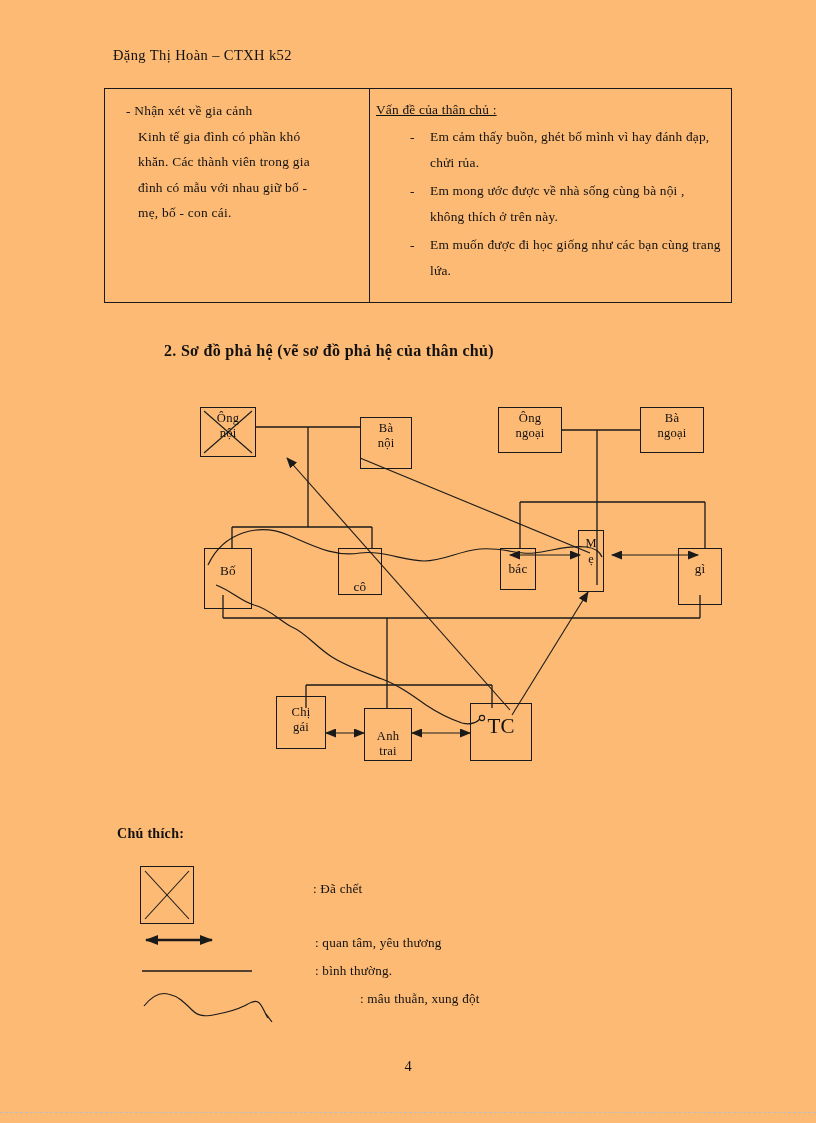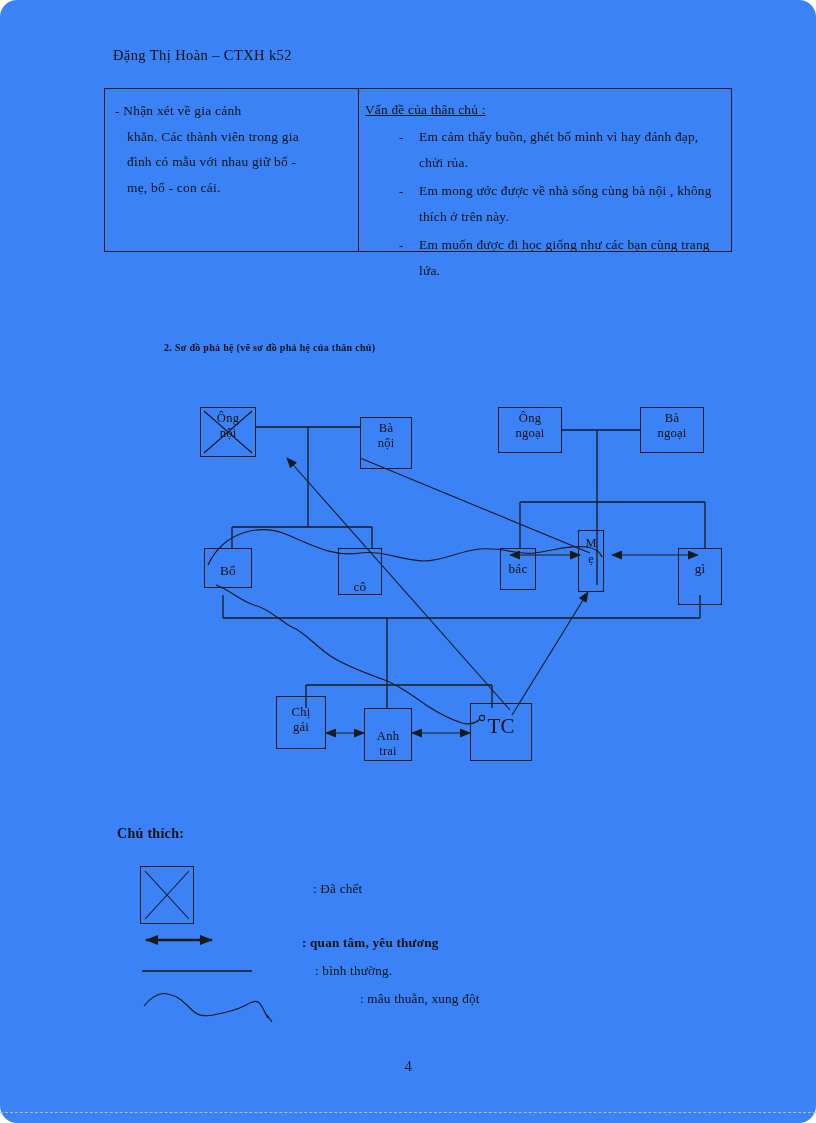--- a/index.html
+++ b/index.html
@@ -12,44 +12,44 @@
     height: 1123px;
     position: relative;
     font-family: "Liberation Serif", "DejaVu Serif", serif;
     color: #111111;
     overflow: hidden;
   }
 
   .page {
     position: absolute;
     inset: 0;
-    background: #3b82f6;
-    border-radius: 17px;
+    background: #fdba74;
   }
 
   
   .doc-header {
     position: absolute;
     left: 113px;
     top: 47px;
     font-size: 14.5px;
     letter-spacing: 0.4px;
     white-space: nowrap;
   }
 
   
   .info-table {
     position: absolute;
     left: 104px;
     top: 88px;
     width: 628px;
-    height: 164px;
+    height: 215px;
     border: 1.4px solid #1a1a1a;
     box-sizing: border-box;
     display: flex;
+    padding-left: 11px;
   }
   .cell {
     box-sizing: border-box;
     padding: 9px 10px 0 10px;
   }
   .cell-left {
     width: 254px;
     border-right: 1.4px solid #1a1a1a;
   }
   .cell-right {
@@ -92,21 +92,21 @@
     position: absolute;
     left: 34px;
     top: 0;
   }
 
   
   .section-heading {
     position: absolute;
     left: 164px;
     top: 342px;
-    font-size: 10px;
+    font-size: 16px;
     font-weight: bold;
     letter-spacing: 0.3px;
     white-space: nowrap;
   }
 
   
   #genogram {
     position: absolute;
     left: 120px;
     top: 385px;
@@ -146,21 +146,21 @@
     border: 1.4px solid #1a1a1a;
     box-sizing: border-box;
   }
   .legend-label {
     position: absolute;
     font-size: 13.2px;
     letter-spacing: 0.2px;
     white-space: nowrap;
   }
   .lbl-1 { left: 313px; top: 881px; }
-  .lbl-2 { left: 302px; top: 935px; font-weight: bold; }
+  .lbl-2 { left: 315px; top: 935px; }
   .lbl-3 { left: 315px; top: 963px; }
   .lbl-4 { left: 313px; top: 991px; margin-left: 47px; }
 
   
   .page-number {
     position: absolute;
     left: 0; right: 0;
     top: 1058px;
     text-align: center;
     font-size: 14.5px;
@@ -183,20 +183,21 @@
 <body>
 
 <div class="page">
 
   <div class="doc-header">Đặng Thị Hoàn – CTXH k52</div>
 
   <div class="info-table">
 
     <div class="cell cell-left">
       <p class="hang">-  Nhận xét về gia cảnh</p>
+      <p class="hang-indent">Kinh tế gia đình có phần khó</p>
       <p class="hang-indent">khăn. Các thành viên trong gia</p>
       <p class="hang-indent">đình có mẫu với nhau giữ bố -</p>
       <p class="hang-indent">mẹ, bố - con cái.</p>
     </div>
 
     <div class="cell cell-right">
       <div class="r-title">Vấn đề của thân chủ :</div>
       <ul class="bullets">
         <li><span class="dash">-</span><span>Em cảm thấy buồn,  ghét bố mình  vì hay đánh đạp, chửi rủa.</span></li>
         <li><span class="dash">-</span><span>Em mong ước được về nhà sống cùng bà nội , không thích ở trên này.</span></li>
@@ -294,21 +295,21 @@
     <div class="gbox tight" style="left:378px;top:22px;width:64px;height:46px;">
       <span>Ông</span><br>
       <span>ngoại</span>
     </div>
 
     <div class="gbox tight" style="left:520px;top:22px;width:64px;height:46px;">
       <span>Bà</span><br>
       <span>ngoại</span>
     </div>
 
-    <div class="gbox" style="left:84px;top:163px;width:48px;height:40px;padding-top:13px;">
+    <div class="gbox" style="left:84px;top:163px;width:48px;height:61px;padding-top:13px;">
       <span>Bố</span>
     </div>
 
     <div class="gbox" style="left:218px;top:163px;width:44px;height:47px;padding-top:29px;">
       <span>cô</span>
     </div>
 
     <div class="gbox" style="left:380px;top:163px;width:36px;height:42px;padding-top:11px;">
       <span>bác</span>
     </div>

